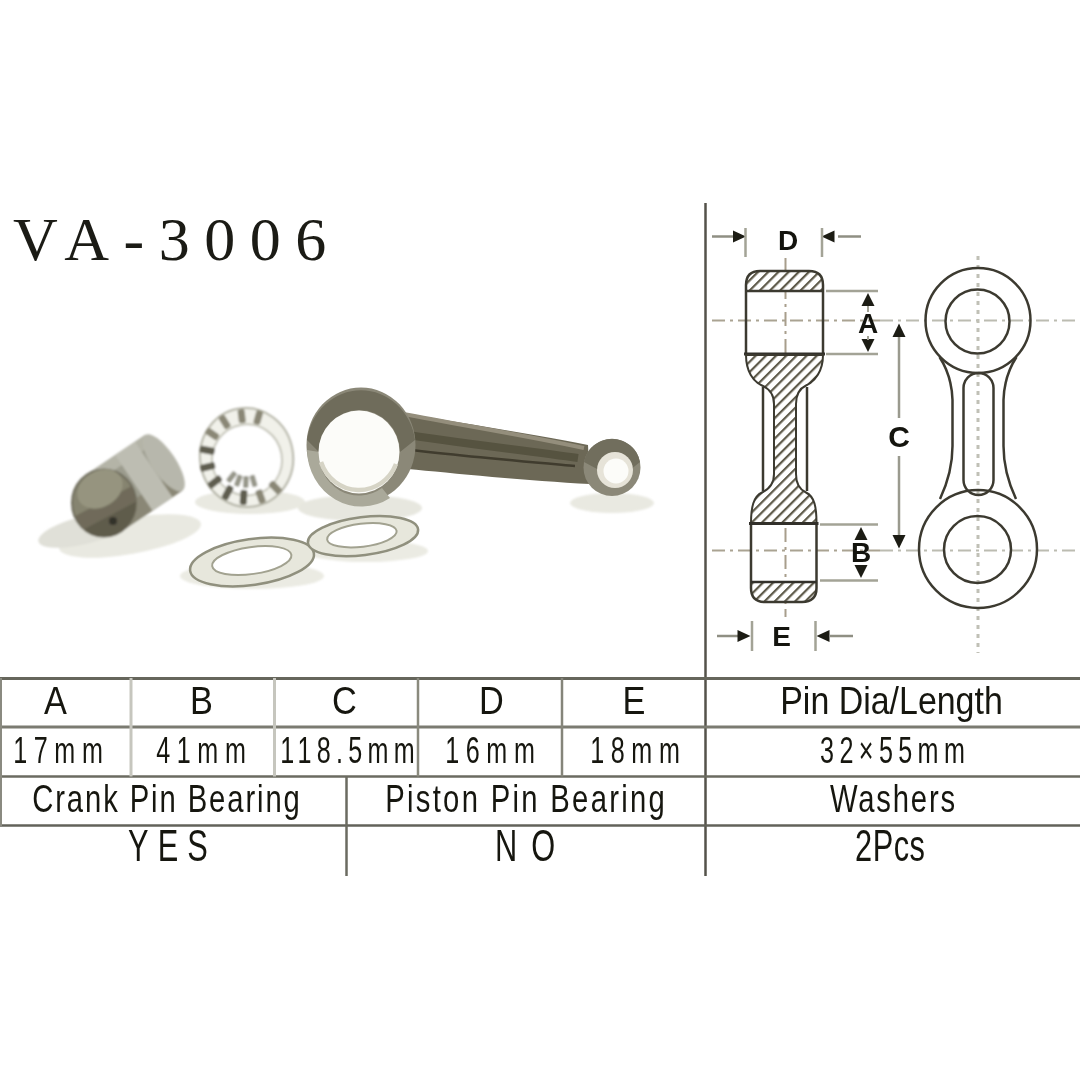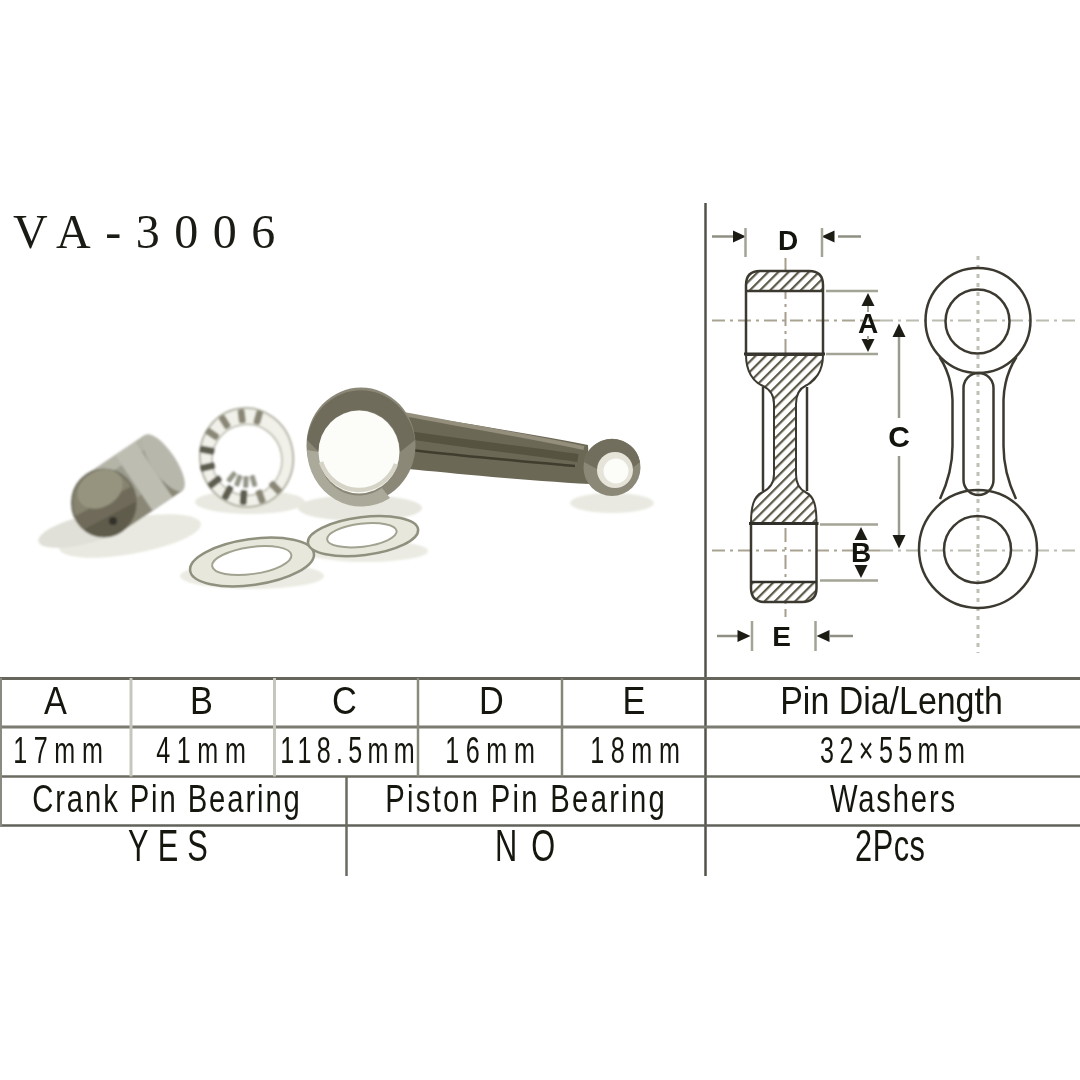--- a/index.html
+++ b/index.html
@@ -1,17 +1,17 @@
 <!DOCTYPE html>
 <html><head>
 <meta charset="utf-8">
 <style>
 html,body{margin:0;padding:0;background:#fff}
 #page{position:relative;width:1080px;height:1080px;background:#ffffff;overflow:hidden}
-#title{position:absolute;left:13px;top:204px;opacity:0.999;font-family:"Liberation Serif",serif;font-size:48px;letter-spacing:14.5px;color:#1b1b15;white-space:pre}
+#title{position:absolute;left:13px;top:204px;opacity:0.999;font-family:"Liberation Serif",serif;font-size:62px;letter-spacing:14.5px;color:#1b1b15;white-space:pre}
 svg{position:absolute;left:0;top:0;transform:translateZ(0)}
 #title{will-change:transform}
 </style>
 </head>
 <body>
 <div id="page">
 <div id="title">VA-3006</div>
 <svg width="1080" height="1080" viewBox="0 0 1080 1080">
 <defs>
 <pattern id="h" width="7.2" height="7.2" patternUnits="userSpaceOnUse" patternTransform="rotate(-45)">

